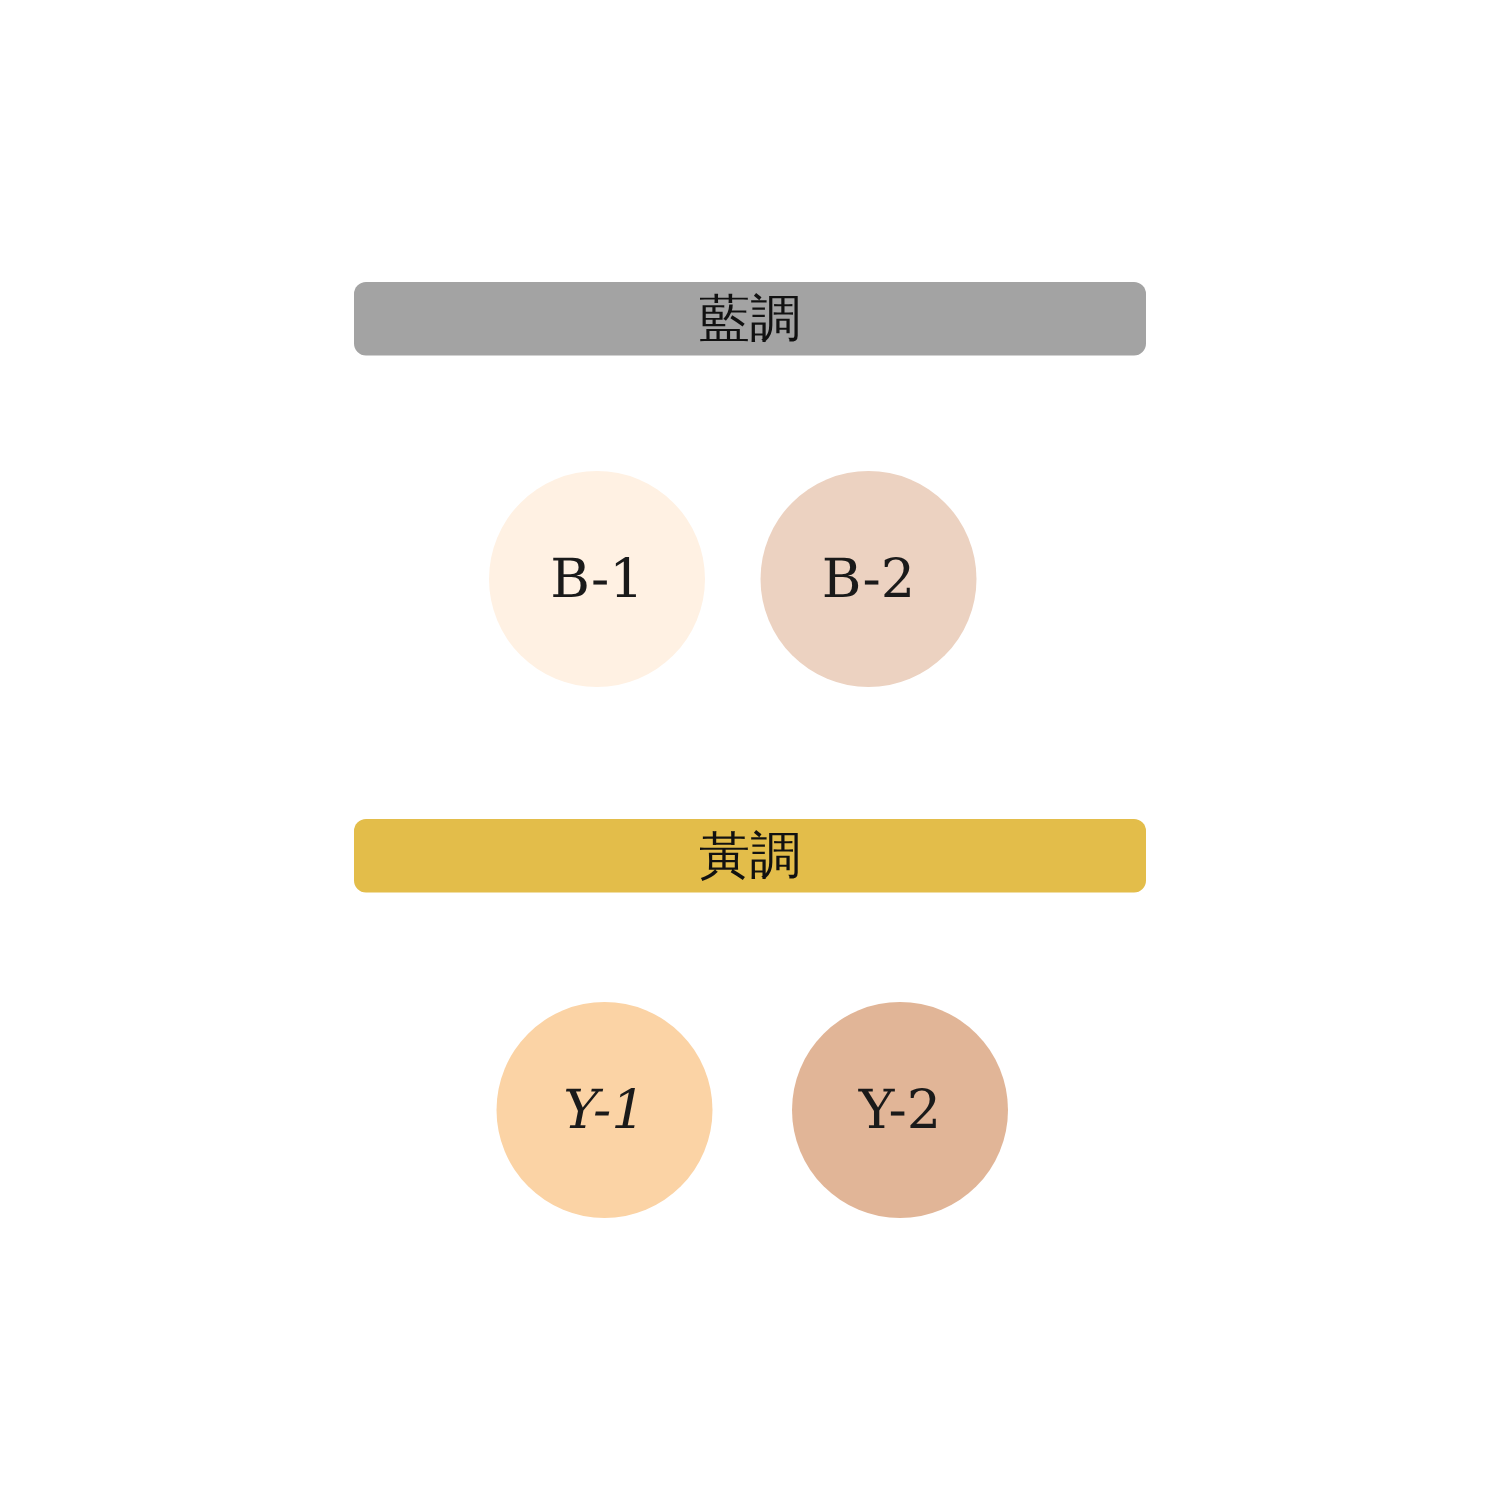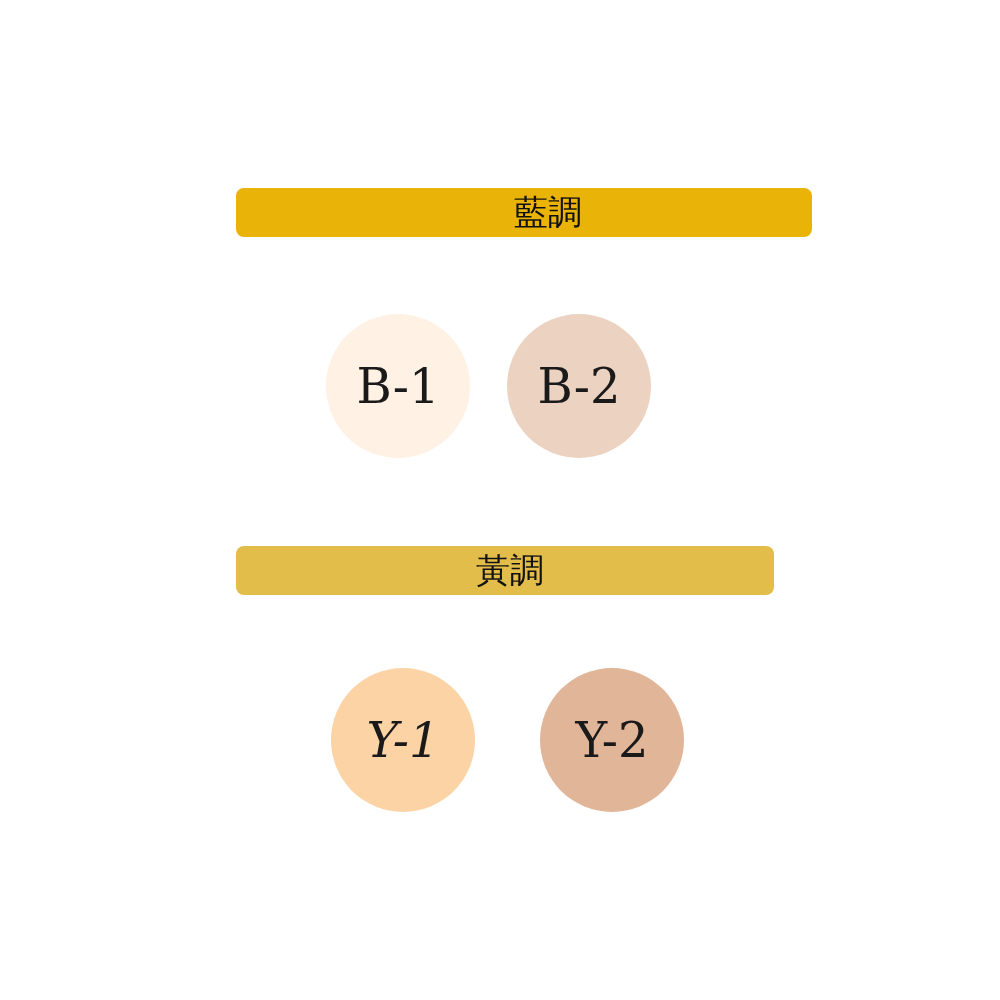--- a/index.html
+++ b/index.html
@@ -1,33 +1,33 @@
 <!DOCTYPE html>
 <html><head>
 <meta charset="utf-8">
 <style>
   html, body { margin:0; padding:0; background:#ffffff; }
   body { width:1000px; height:1000px; position:relative; overflow:hidden; font-family:"DejaVu Sans", sans-serif; }
   .bar { position:absolute; left:236px; width:528px; height:49px; border-radius:8px; display:flex; align-items:center; justify-content:center; color:#111; font-size:34px; }
-  .bar.blue { top:188px; background:#eab308;padding-left:48px; }
-  .bar.yellow { top:546px; background:#e3bd4a;padding-left:10px; }
-  .circle { position:absolute; width:144px; height:144px; border-radius:50%; display:flex; align-items:center; justify-content:center; font-family:"DejaVu Serif", serif; font-size:48px; color:#1a1a1a; }
+  .bar.blue { top:188px; background:#a3a3a3; }
+  .bar.yellow { top:546px; background:#e3bd4a; }
+  .circle { position:absolute; width:144px; height:144px; border-radius:50%; display:flex; align-items:center; justify-content:center; font-family:"DejaVu Serif", serif; font-size:36px; color:#1a1a1a; }
 </style>
 </head>
 <body>
 
 <div class="bar blue">藍調</div>
 
 <div class="circle" style="left:326px;top:314px;background:#fff1e3;">
   <span>B-1</span>
 </div>
 <div class="circle" style="left:507px;top:314px;background:#ecd2c1;text-align:right;">
   <span>B-2</span>
 </div>
 
 <div class="bar yellow">黃調</div>
 
 <div class="circle" style="left:331px;top:668px;background:#fbd3a5;font-style:italic;">
   <span>Y-1</span>
 </div>
-<div class="circle" style="left:540px;top:668px;background:#e1b597;">
+<div class="circle" style="left:528px;top:668px;background:#e1b597;">
   <span>Y-2</span>
 </div>
 
 </body></html>

